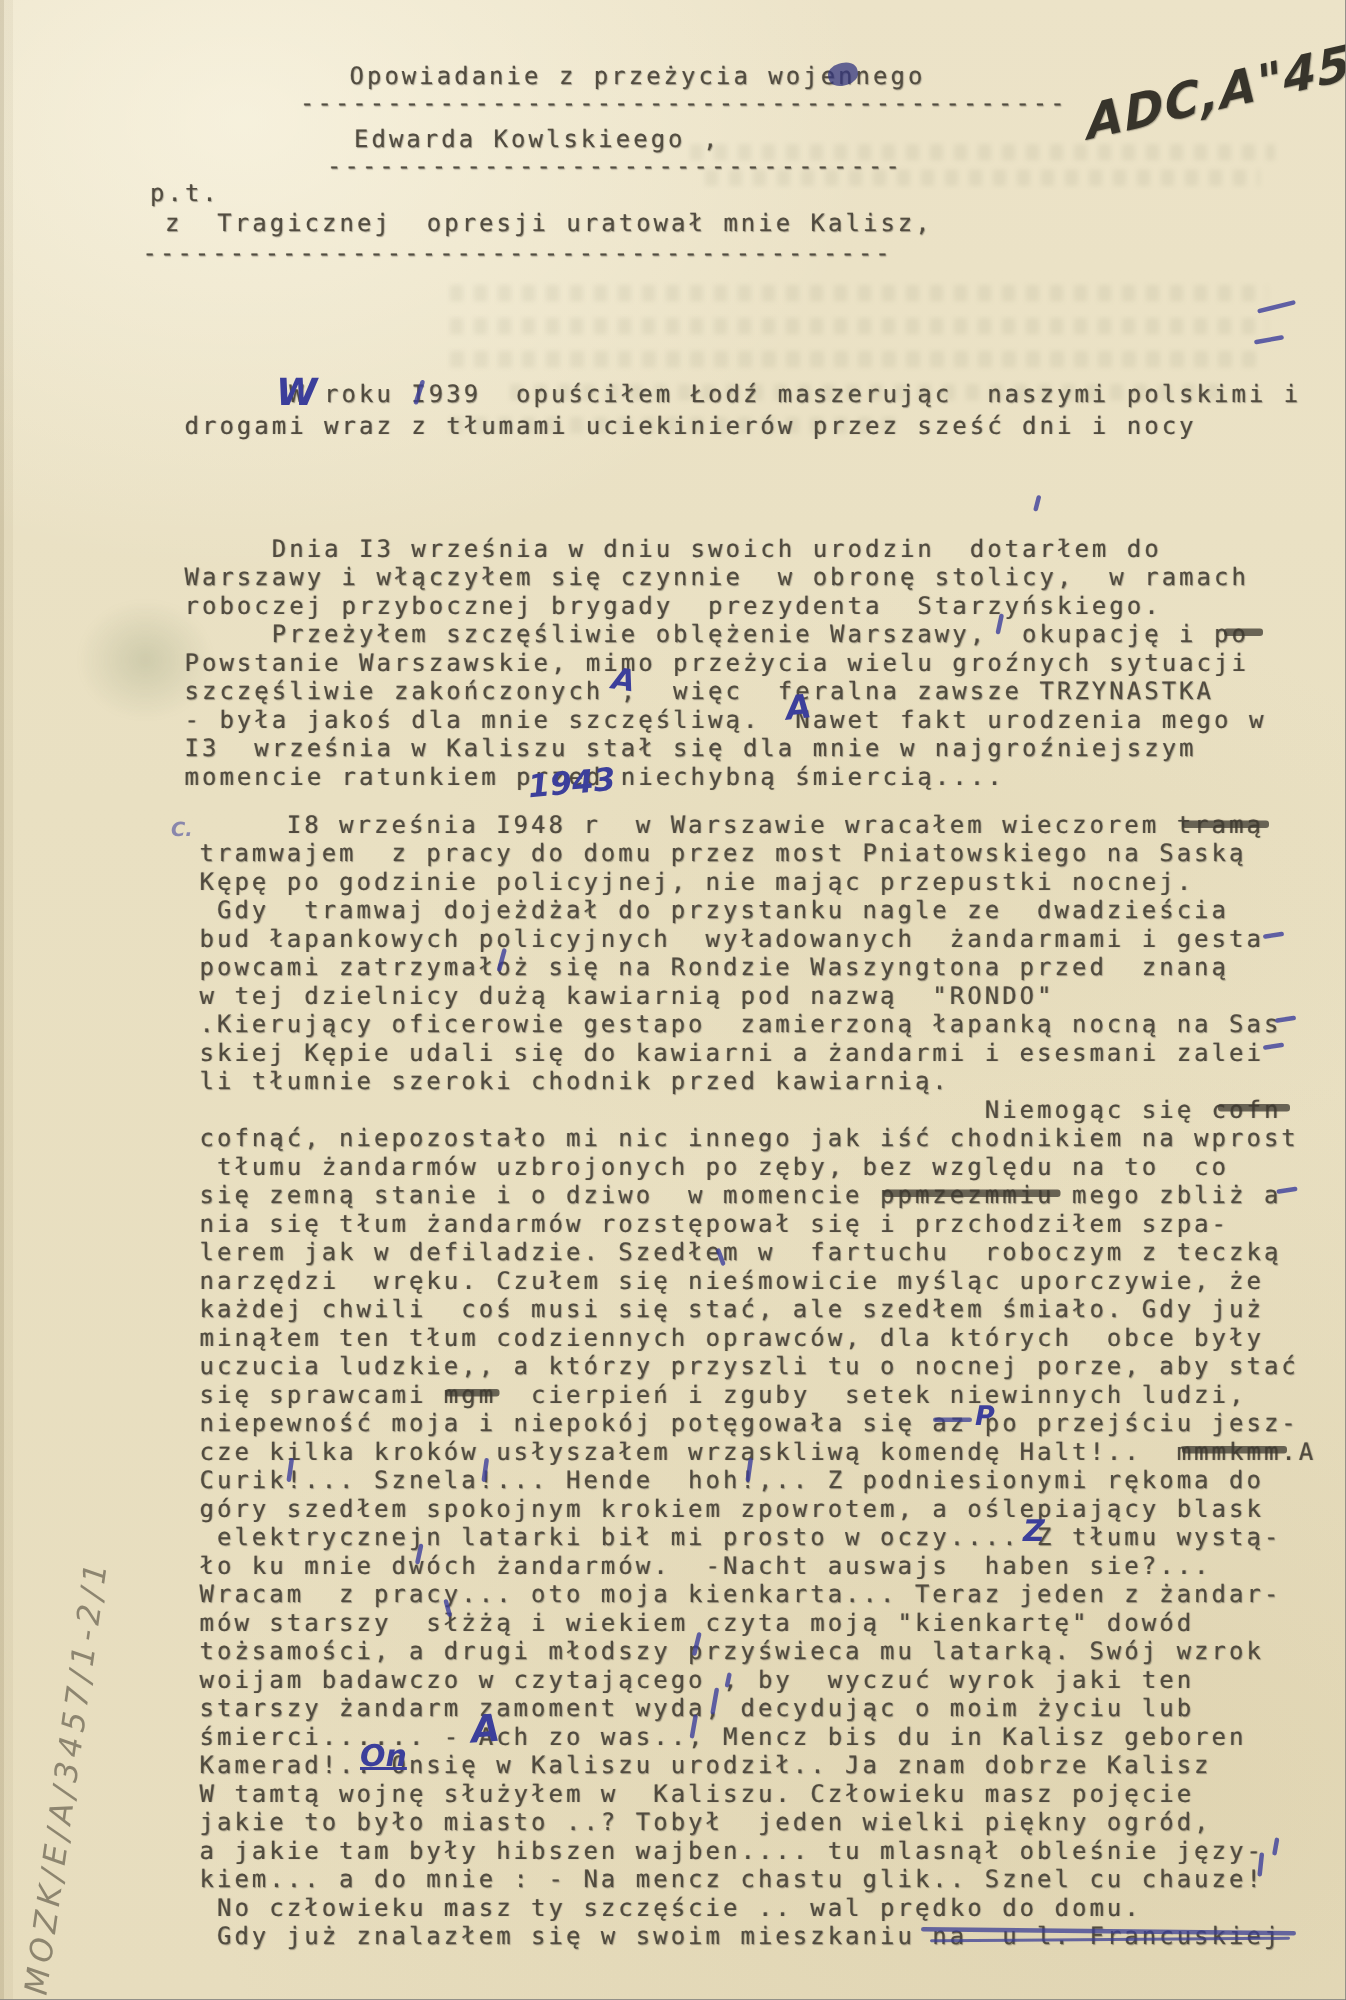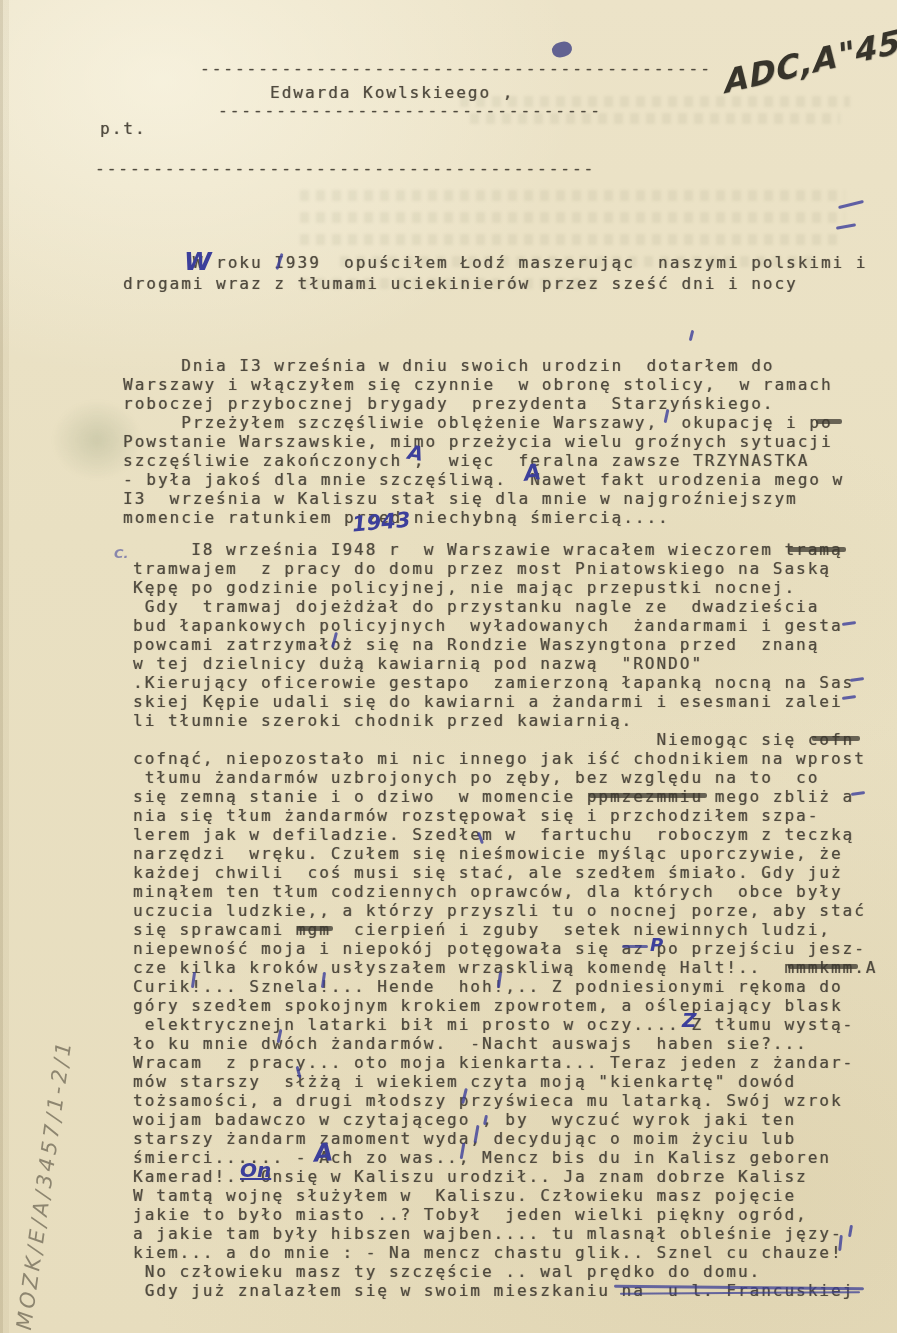--- a/index.html
+++ b/index.html
@@ -52,24 +52,26 @@
 
   <div class="ghost" style="left:460px;top:96px;width:390px;"></div>
   <div class="ghost" style="left:470px;top:113px;width:370px;"></div>
   <div class="ghost" style="left:300px;top:190px;width:545px;"></div>
   <div class="ghost" style="left:300px;top:212px;width:545px;"></div>
   <div class="ghost" style="left:300px;top:234px;width:540px;"></div>
   <div class="ghost" style="left:340px;top:256px;width:480px;"></div>
   <div class="ghost" style="left:300px;top:278px;width:300px;"></div>
   <div class="blob" style="left:52px;top:400px;width:90px;height:80px;"></div>
 
+  <pre class="type lh21" style="left:233px;top:40px;">Opowiadanie z przeżycia wojennego</pre>
   <pre class="type lh21" style="left:200px;top:58px;">--------------------------------------------</pre>
-  <pre class="type lh21" style="left:236px;top:82px;margin-left:34px;">Edwarda Kowlskieego ,</pre>
+  <pre class="type lh21" style="left:236px;top:82px;">Edwarda Kowlskieego ,</pre>
   <pre class="type lh21" style="left:218px;top:100px;">---------------------------------</pre>
   <pre class="type lh21" style="left:100px;top:118px;text-align:right;">p.t.</pre>
+  <pre class="type lh21" style="left:110px;top:138px;">z  Tragicznej  opresji uratował mnie Kalisz,</pre>
   <pre class="type lh21" style="left:95px;top:158px;">-------------------------------------------</pre>
   <div class="blot" style="left:552px;top:42px;width:20px;height:15px;transform:rotate(-14deg);"></div>
 
   <div class="archive">ADC,A"453</div>
 
   <pre class="type lh21" style="left:123px;top:252px;">      W roku I939  opuściłem Łodź maszerując  naszymi polskimi i
 drogami wraz z tłumami uciekinierów przez sześć dni i nocy</pre>
   <pre class="type" style="left:123px;top:356px;">     Dnia I3 września w dniu swoich urodzin  dotarłem do
 Warszawy i włączyłem się czynnie  w obronę stolicy,  w ramach
 roboczej przybocznej brygady  prezydenta  Starzyńskiego.

